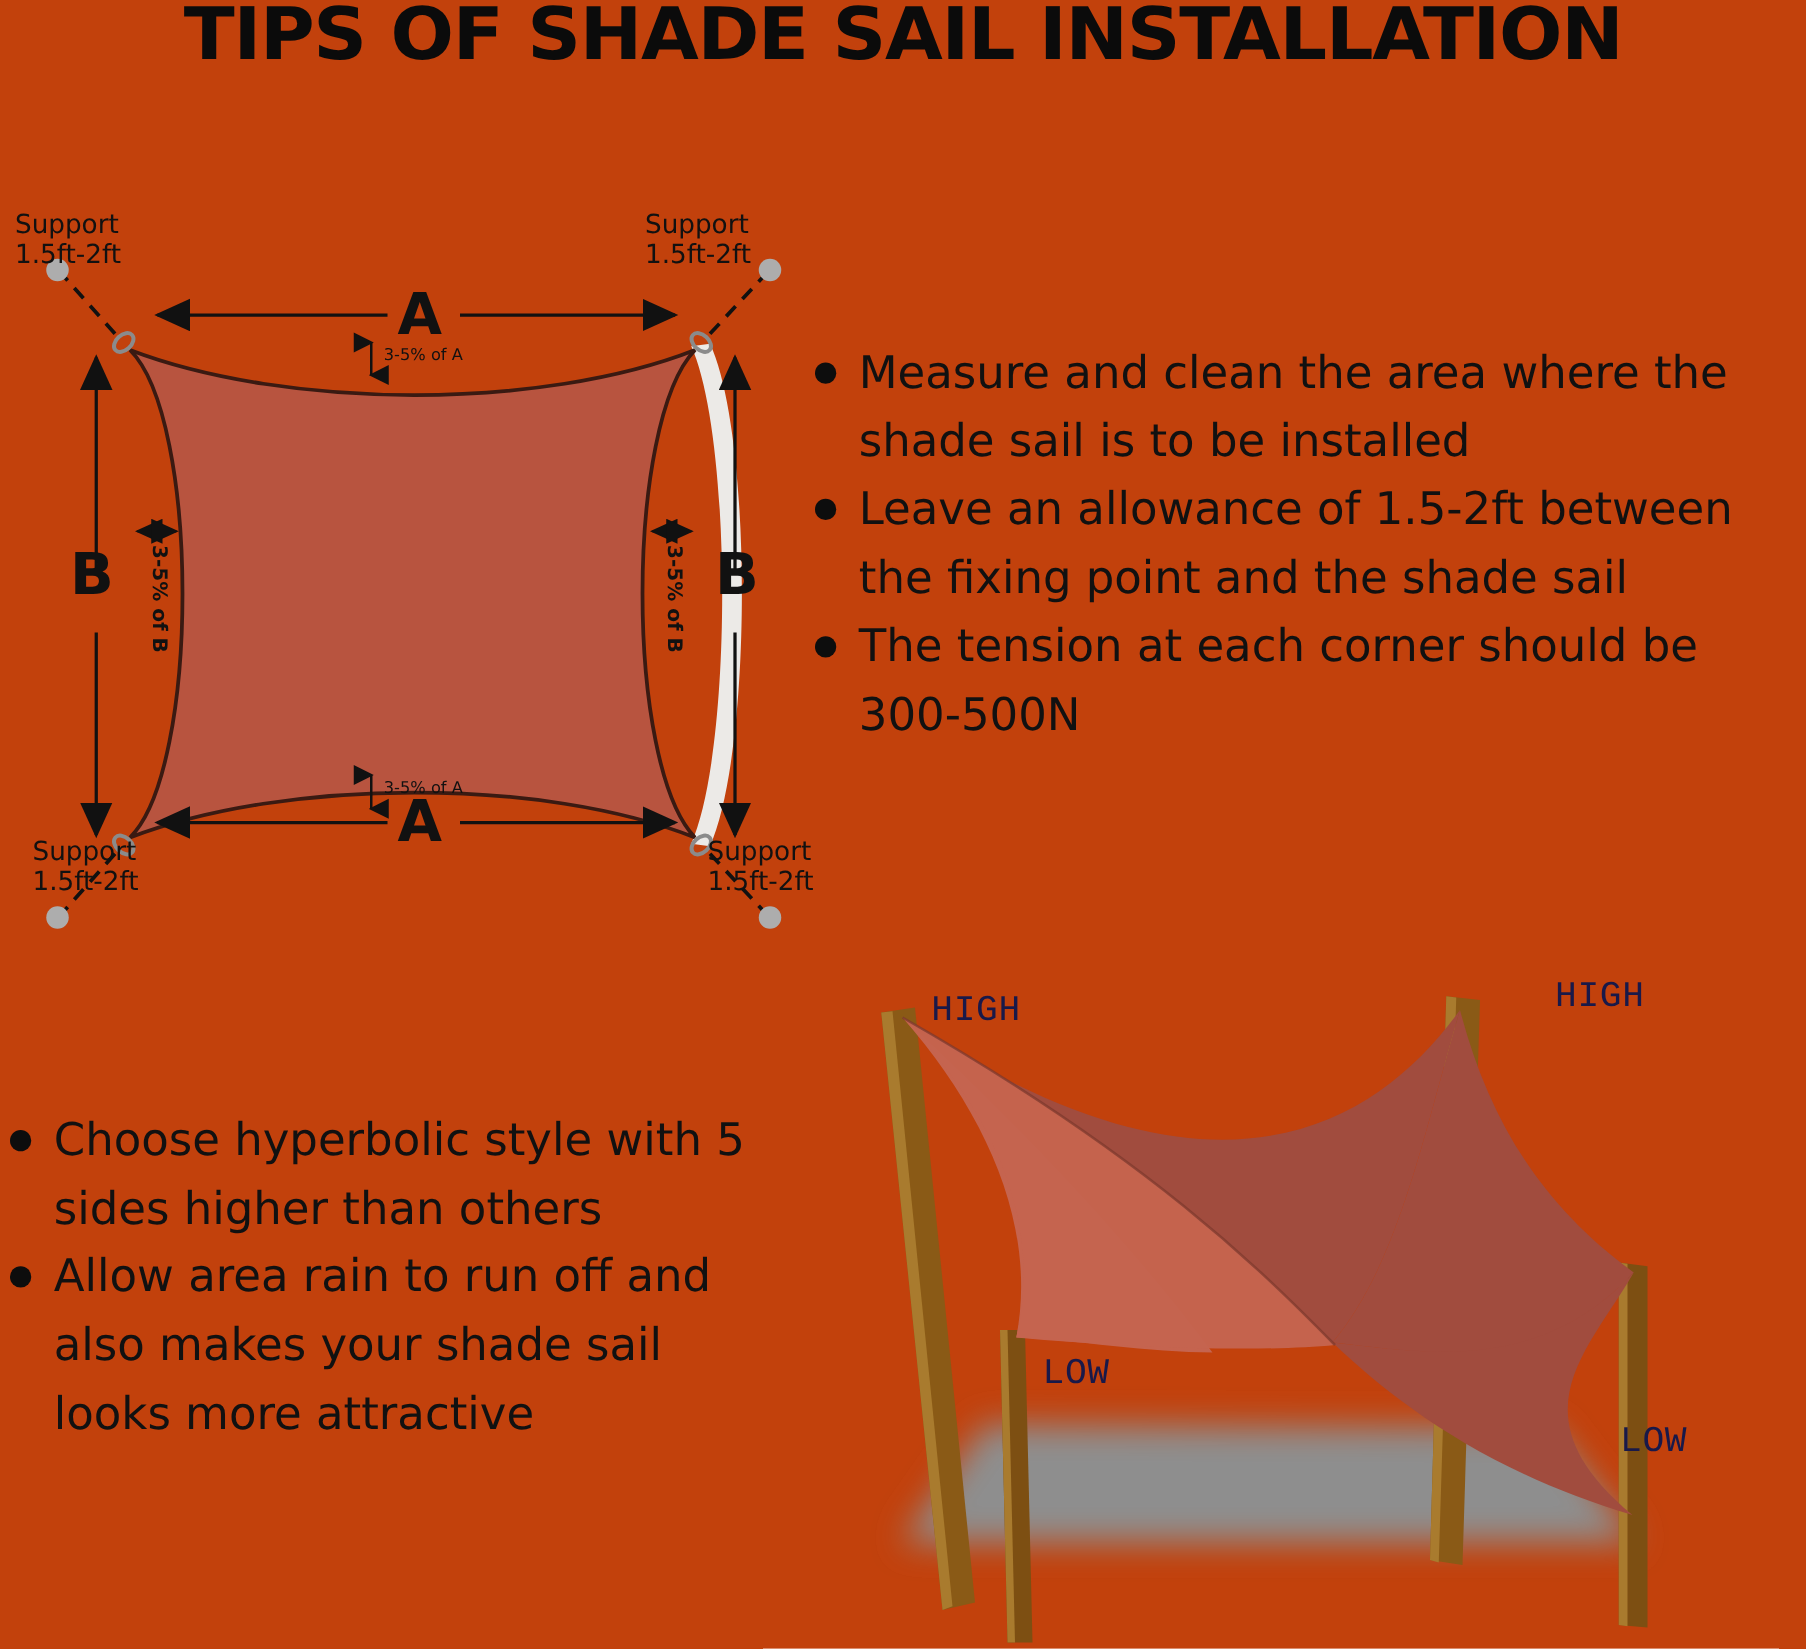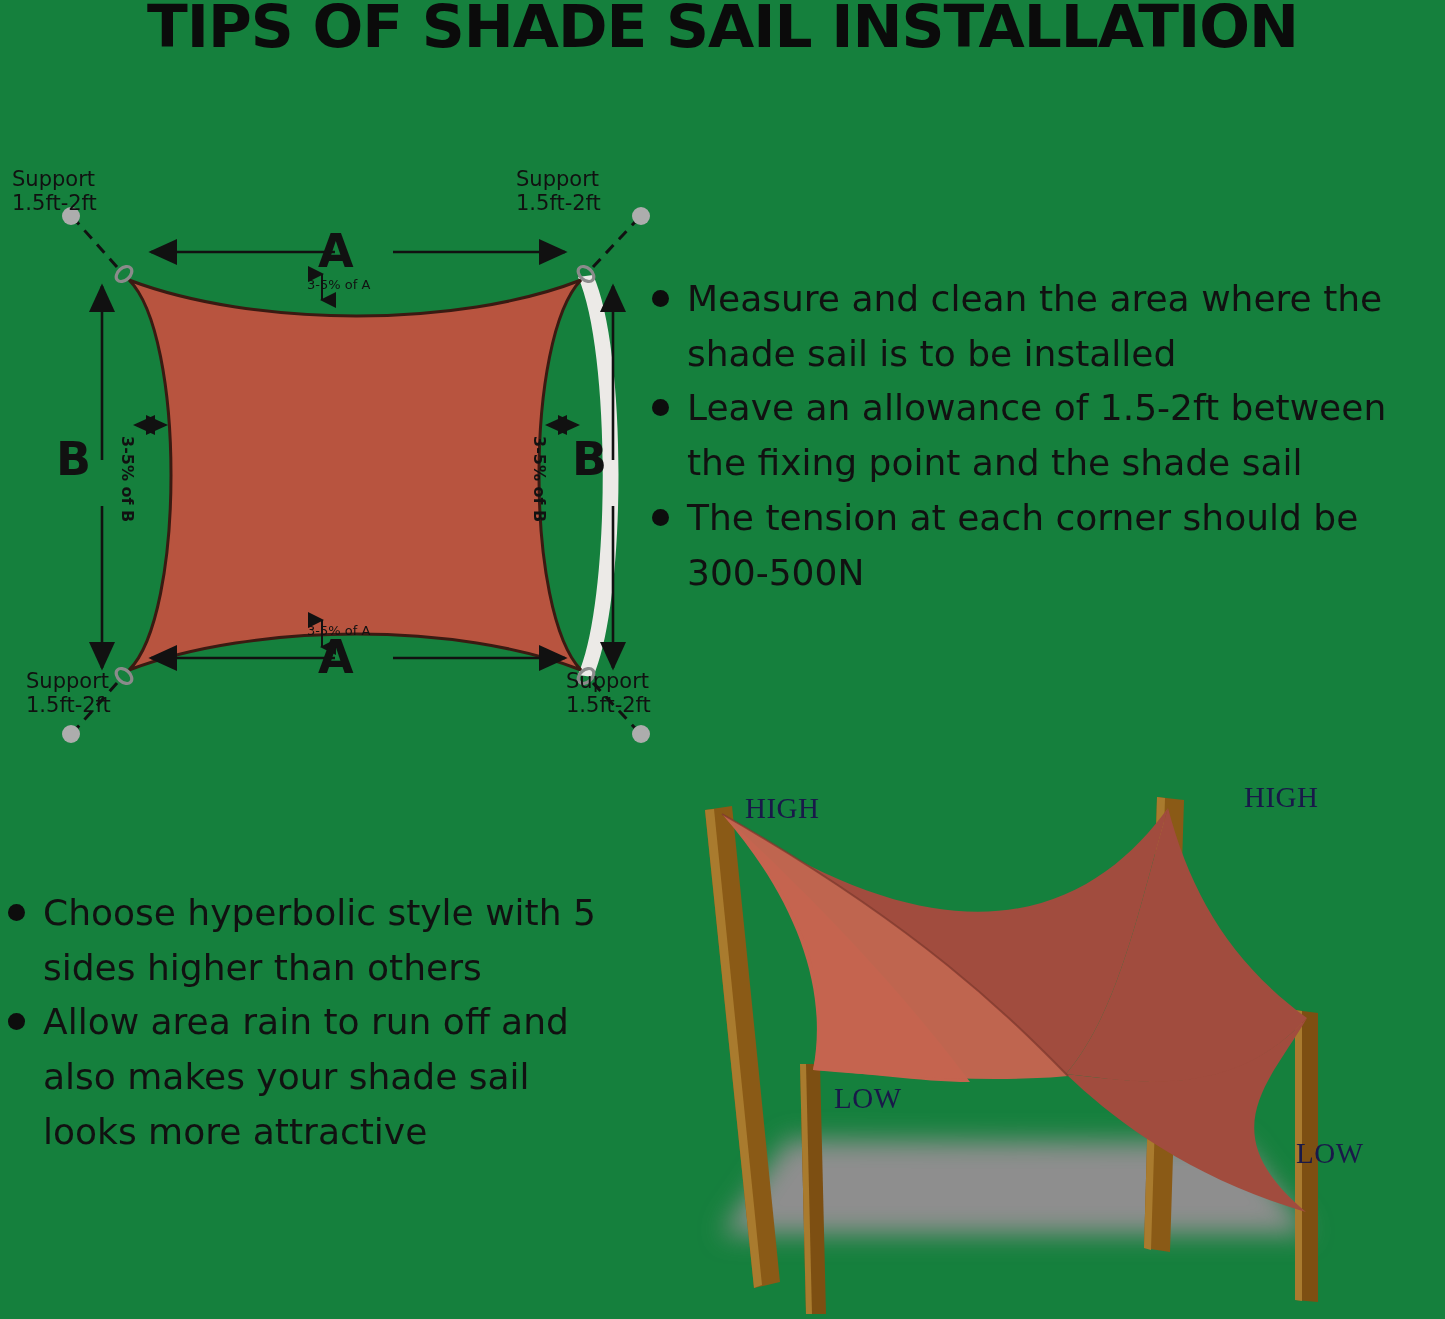--- a/index.html
+++ b/index.html
@@ -2,39 +2,39 @@
 <html><head>
 <meta charset="utf-8">
 <style>
   html,body{margin:0;padding:0;background:#ffffff;}
   body{
     width:1445px;height:1319px;
     font-family:"DejaVu Sans","Liberation Sans",sans-serif;
     position:relative;overflow:hidden;
     -webkit-font-smoothing:antialiased;
   }
-  .page{position:relative;width:1445px;height:1319px;background:#15803d;}
+  .page{position:relative;width:1445px;height:1319px;background:#c2410c;}
 
   
   .title{
     position:absolute;left:0;top:-2px;width:1445px;
     text-align:center;
     font-family:"DejaVu Sans","Liberation Sans",sans-serif;
     font-weight:bold;
     font-size:58px;
     letter-spacing:-1px;
     color:#0b0b0b;
     line-height:1.0;
     transform:scaleX(1.03);
     transform-origin:center top;
     white-space:nowrap;
   }
 
   
-  .diagram-rect{position:absolute;left:0;top:150;width:700px;height:620px;padding-left:25px;}
+  .diagram-rect{position:absolute;left:0;top:150;width:700px;height:620px;}
   .diagram-rect svg{display:block;}
 
   .lbl{
     position:absolute;
     font-family:"DejaVu Sans","Liberation Sans",sans-serif;
     color:#111;
     white-space:nowrap;
   }
   .support-lbl{font-size:21px;line-height:1.12;font-weight:normal;}
   .big-letter{font-size:46px;font-weight:bold;line-height:1;}
@@ -64,21 +64,21 @@
 
   #bullets-bottom{left:8px;top:886px;width:620px;}
   #bullets-bottom .btext{font-size:36px;line-height:1.52;}
   #bullets-bottom .dot{margin-top:18px;}
 
   
   .diagram-hypar{position:absolute;left:670px;top:782px;width:775px;height:537px;}
   .diagram-hypar svg{display:block;}
   .hl{
     position:absolute;
-    font-family:Liberation Serif, serif;
+    font-family:Liberation Mono, monospace;
     font-size:29px;
     color:#191949;
     white-space:nowrap;
     letter-spacing:0.5px;
   }
 </style>
 </head>
 <body>
 
 <div class="page">

